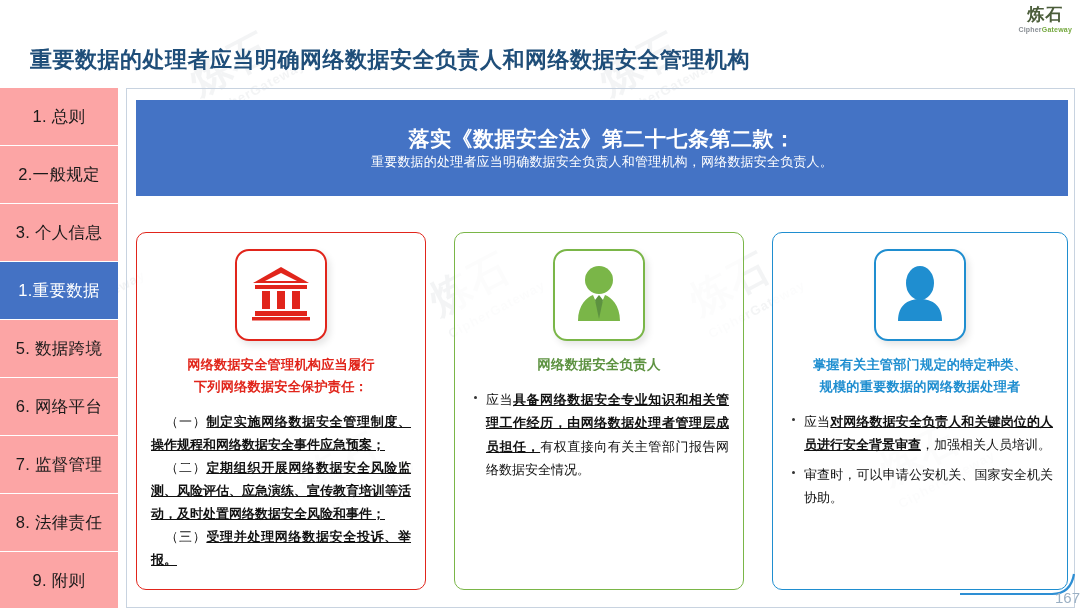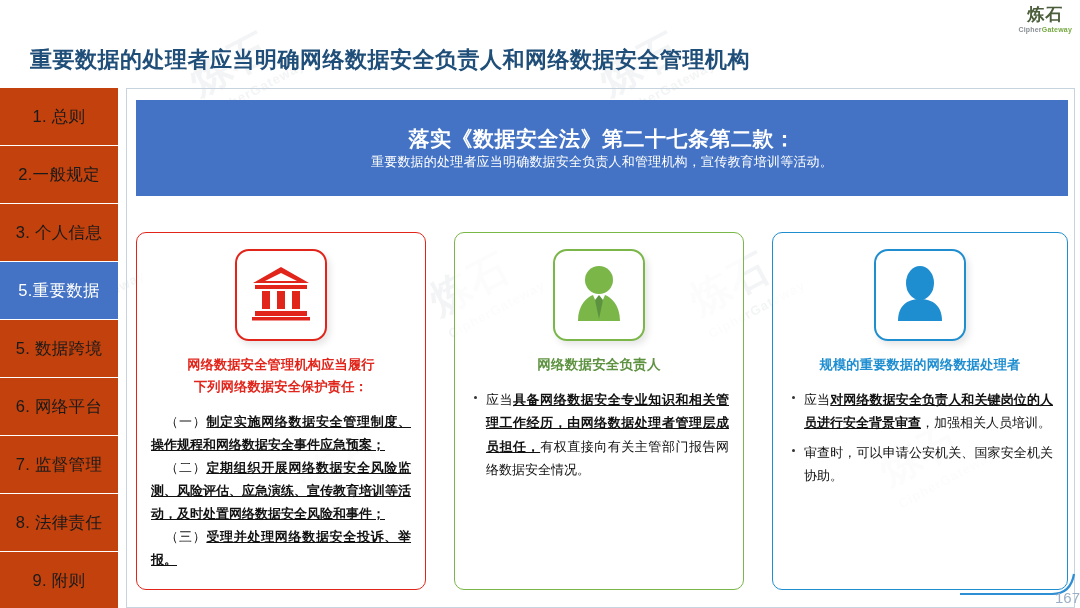--- a/index.html
+++ b/index.html
@@ -76,21 +76,21 @@
     width: 118px;
     z-index: 5;
   }
   .nav-item {
     height: 58px;
     display: flex;
     align-items: center;
     justify-content: center;
     font-size: 16.5px;
     color: #1a1a1a;
-    background: #c2410c;
+    background: #fca5a5;
     border-bottom: 1px solid #ffffff;
     box-sizing: border-box;
     letter-spacing: 0.3px;
     white-space: nowrap;
   }
   .nav-item.active {
     background: #4472c4;
     color: #ffffff;
     font-weight: 500;
   }
@@ -278,21 +278,21 @@
     <div class="nav-item">
       <span>1. 总则</span>
     </div>
     <div class="nav-item">
       <span>2.一般规定</span>
     </div>
     <div class="nav-item">
       <span>3. 个人信息</span>
     </div>
     <div class="nav-item active">
-      <span>5.重要数据</span>
+      <span>1.重要数据</span>
     </div>
     <div class="nav-item">
       <span>5. 数据跨境</span>
     </div>
     <div class="nav-item">
       <span>6. 网络平台</span>
     </div>
     <div class="nav-item">
       <span>7. 监督管理</span>
     </div>
@@ -301,21 +301,21 @@
     </div>
     <div class="nav-item">
       <span>9. 附则</span>
     </div>
   </div>
 
 <div id="content"></div>
 
 <div id="banner">
   <div id="banner-title">落实《数据安全法》第二十七条第二款：</div>
-  <div id="banner-sub">重要数据的处理者应当明确数据安全负责人和管理机构，宣传教育培训等活动。</div>
+  <div id="banner-sub">重要数据的处理者应当明确数据安全负责人和管理机构，网络数据安全负责人。</div>
 </div>
 
 <div id="cards">
 
   <div class="card" id="card-1">
     <div class="icon-box">
       <span>
         <svg width="60" height="56" viewBox="0 0 60 56" aria-hidden="true">
           <polygon points="30,2 58,18 2,18" fill="#e1251b"></polygon>
           <polygon points="30,8 46,16 14,16" fill="#ffffff"></polygon>
@@ -363,20 +363,21 @@
   <div class="card" id="card-3">
     <div class="icon-box">
       <span>
         <svg width="58" height="58" viewBox="0 0 58 58" aria-hidden="true">
           <ellipse cx="29" cy="19" rx="14" ry="17" fill="#1f8ed0"></ellipse>
           <path d="M7 57 C7 41 17 35 29 35 C41 35 51 41 51 57 Z" fill="#1f8ed0"></path>
         </svg>
       </span>
     </div>
     <div class="card-heading">
+      <div>掌握有关主管部门规定的特定种类、</div>
       <div>规模的重要数据的网络数据处理者</div>
     </div>
     <div class="card-body">
       <ul class="bullets">
         <li><span>应当</span><span class="u">对网络数据安全负责人和关键岗位的人员进行安全背景审查</span><span>，加强相关人员培训。</span></li>
         <li><span>审查时，可以申请公安机关、国家安全机关协助。</span></li>
       </ul>
     </div>
   </div>
 

